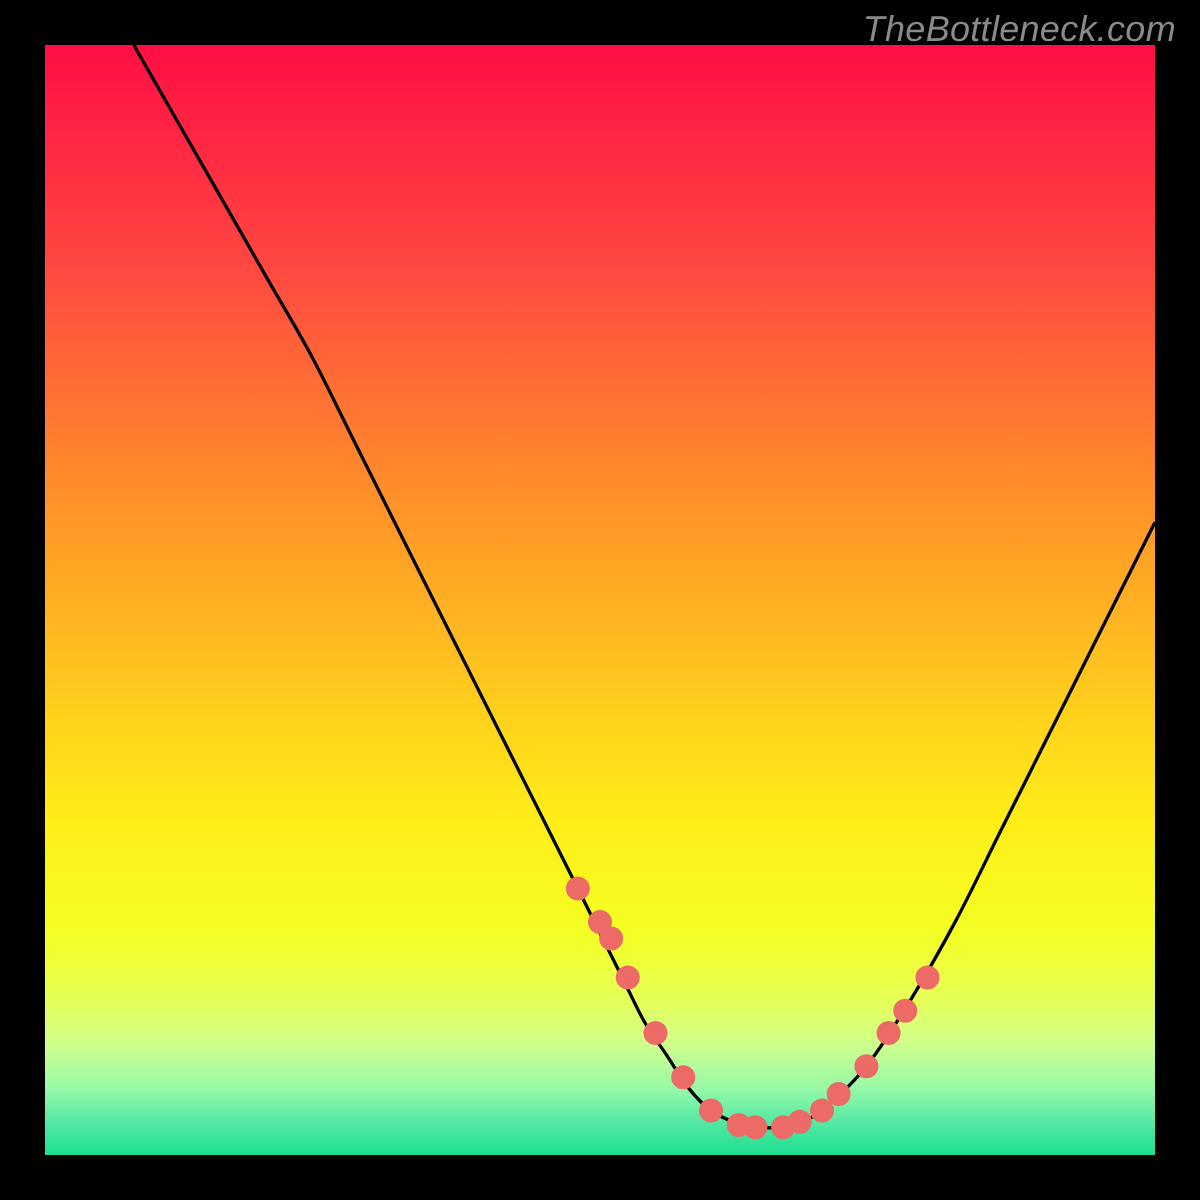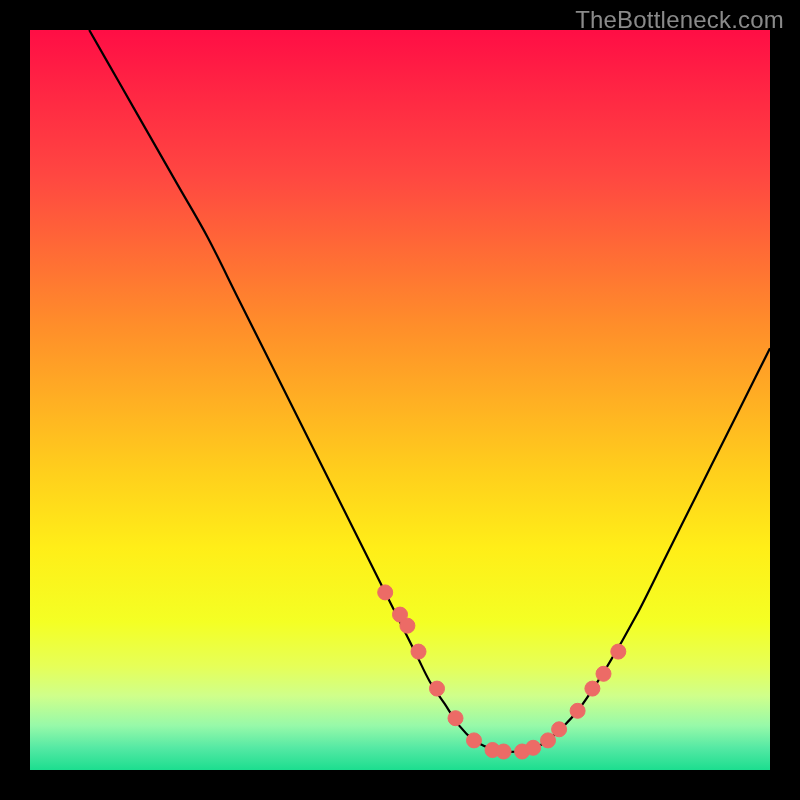--- a/index.html
+++ b/index.html
@@ -7,20 +7,21 @@
     padding: 0;
     width: 800px;
     height: 800px;
     background: #000000;
     overflow: hidden;
   }
   .container {
     position: relative;
     width: 800px;
     height: 576px;
+    font-style: italic;
   }
   .watermark {
     position: absolute;
     top: 6px;
     right: 16px;
     font-family: Arial, Helvetica, sans-serif;
     font-size: 24px;
     color: #8a8a8a;
     font-weight: 500;
     letter-spacing: 0.2px;

